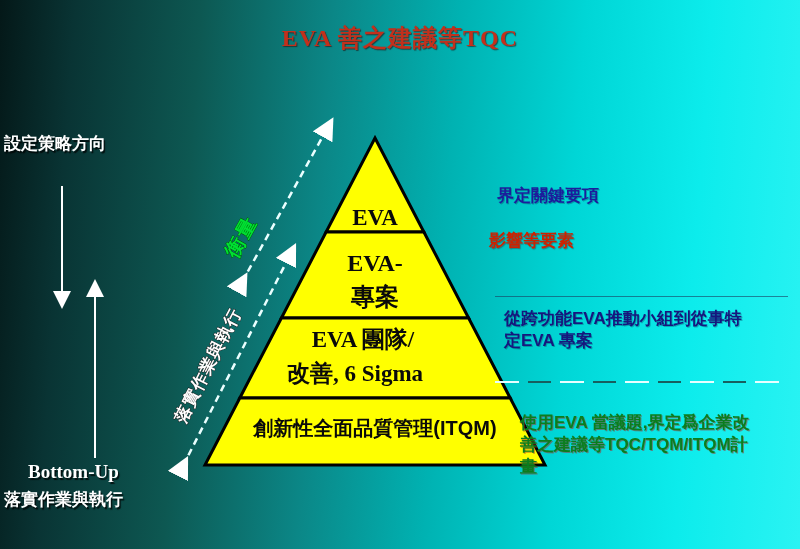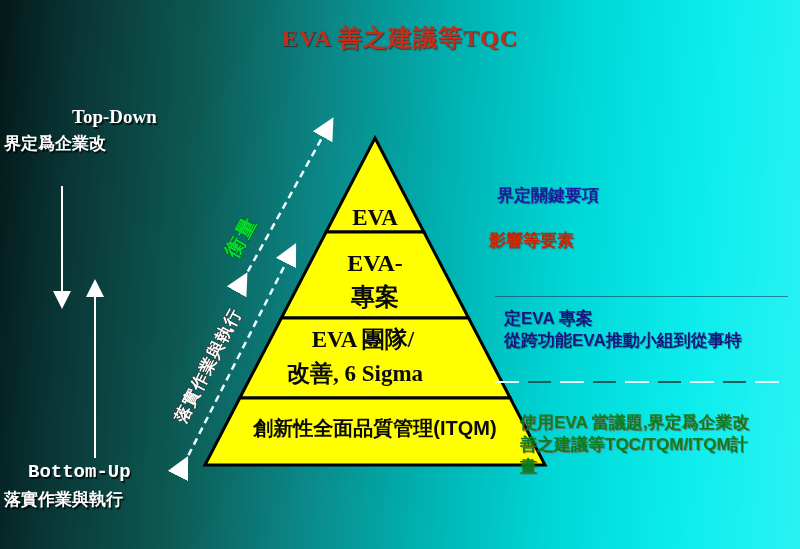--- a/index.html
+++ b/index.html
@@ -9,21 +9,21 @@
     font-family:"Liberation Sans",sans-serif;
   }
   .title{
     position:absolute;top:22px;left:0;width:100%;text-align:center;
     font-family:"Liberation Serif",serif;font-weight:bold;font-size:24px;
     color:#c2301c;letter-spacing:1px;text-shadow:1px 1px 1px rgba(40,0,0,.55);
   }
   .wlabel{position:absolute;color:#fff;font-weight:bold;text-shadow:1.5px 1.5px 1px rgba(0,0,0,.75);white-space:nowrap;}
   .topdown{left:72px;top:106px;font-family:"Liberation Serif",serif;font-size:19px;}
   .topdown-sub{left:4px;top:132px;font-size:17px;}
-  .bottomup{left:28px;top:461px;font-family:Liberation Mono, monospace;font-size:19px;}
+  .bottomup{left:28px;top:461px;font-family:Liberation Serif, serif;font-size:19px;}
   .bottomup-sub{left:4px;top:488px;font-size:17px;}
   .overlay{position:absolute;left:0;top:0;}
   .pyr{position:absolute;left:195px;top:132px;}
   .pyr text{fill:#0a0a0a;font-weight:bold;}
   .pyr .serif{font-family:"Liberation Serif",serif;}
   .ann{position:absolute;left:489px;top:180px;width:305px;}
   .ann-block{position:absolute;font-weight:bold;font-size:17px;line-height:22px;white-space:nowrap;}
   .a1{left:8px;top:5px;color:#1c1c9c;text-shadow:1px 1px 0 rgba(0,0,40,.25);}
   .a2{left:0px;top:50px;color:#cc2200;text-shadow:1px 1px 1px rgba(80,0,0,.35);}
   .a3{left:15px;top:128px;color:#16167e;text-shadow:1px 1px 0 rgba(0,0,40,.25);}
@@ -32,22 +32,21 @@
   .sep2{position:absolute;left:6px;top:201px;width:293px;height:2px;
     background:repeating-linear-gradient(90deg,#e6ffff 0px,#e6ffff 24px,transparent 24px,transparent 33px,#175f5f 33px,#175f5f 56px,transparent 56px,transparent 65px);}
 </style>
 </head>
 <body>
 
 <div class="slide">
 
   <div class="title">EVA 善之建議等TQC</div>
 
-  <div class="wlabel topdown">Top-Down</div>
-  <div class="wlabel topdown-sub">界定爲企業改</div>
+  <div class="wlabel topdown-sub">設定策略方向</div>
   <div class="wlabel bottomup">Bottom-Up</div>
   <div class="wlabel bottomup-sub">落實作業與執行</div>
 
   <svg class="overlay" width="800" height="549" viewBox="0 0 800 549">
     <defs>
       <marker id="ah" markerWidth="9" markerHeight="9" refX="4.5" refY="4.5" orient="auto">
         <path d="M0,0 L9,4.5 L0,9 z" fill="#ffffff"></path>
       </marker>
     </defs>
     <line x1="62" y1="186" x2="62" y2="300" stroke="#ffffff" stroke-width="2" marker-end="url(#ah)"></line>
@@ -77,22 +76,22 @@
 
   <div class="ann">
     <div class="ann-block a1">
       <span>界定關鍵要項</span>
     </div>
     <div class="ann-block a2">
       <div>影響等要素</div>
     </div>
     <div class="sep1"></div>
     <div class="ann-block a3">
+      <div>從跨功能EVA推動小組到從事特</div>
       <div>定EVA 專案</div>
-      <div>從跨功能EVA推動小組到從事特</div>
     </div>
     <div class="sep2"></div>
     <div class="ann-block a4">
       <div>使用EVA 當議題,界定爲企業改</div>
       <div>善之建議等TQC/TQM/ITQM計</div>
       <div>畫</div>
     </div>
   </div>
 
 </div>

